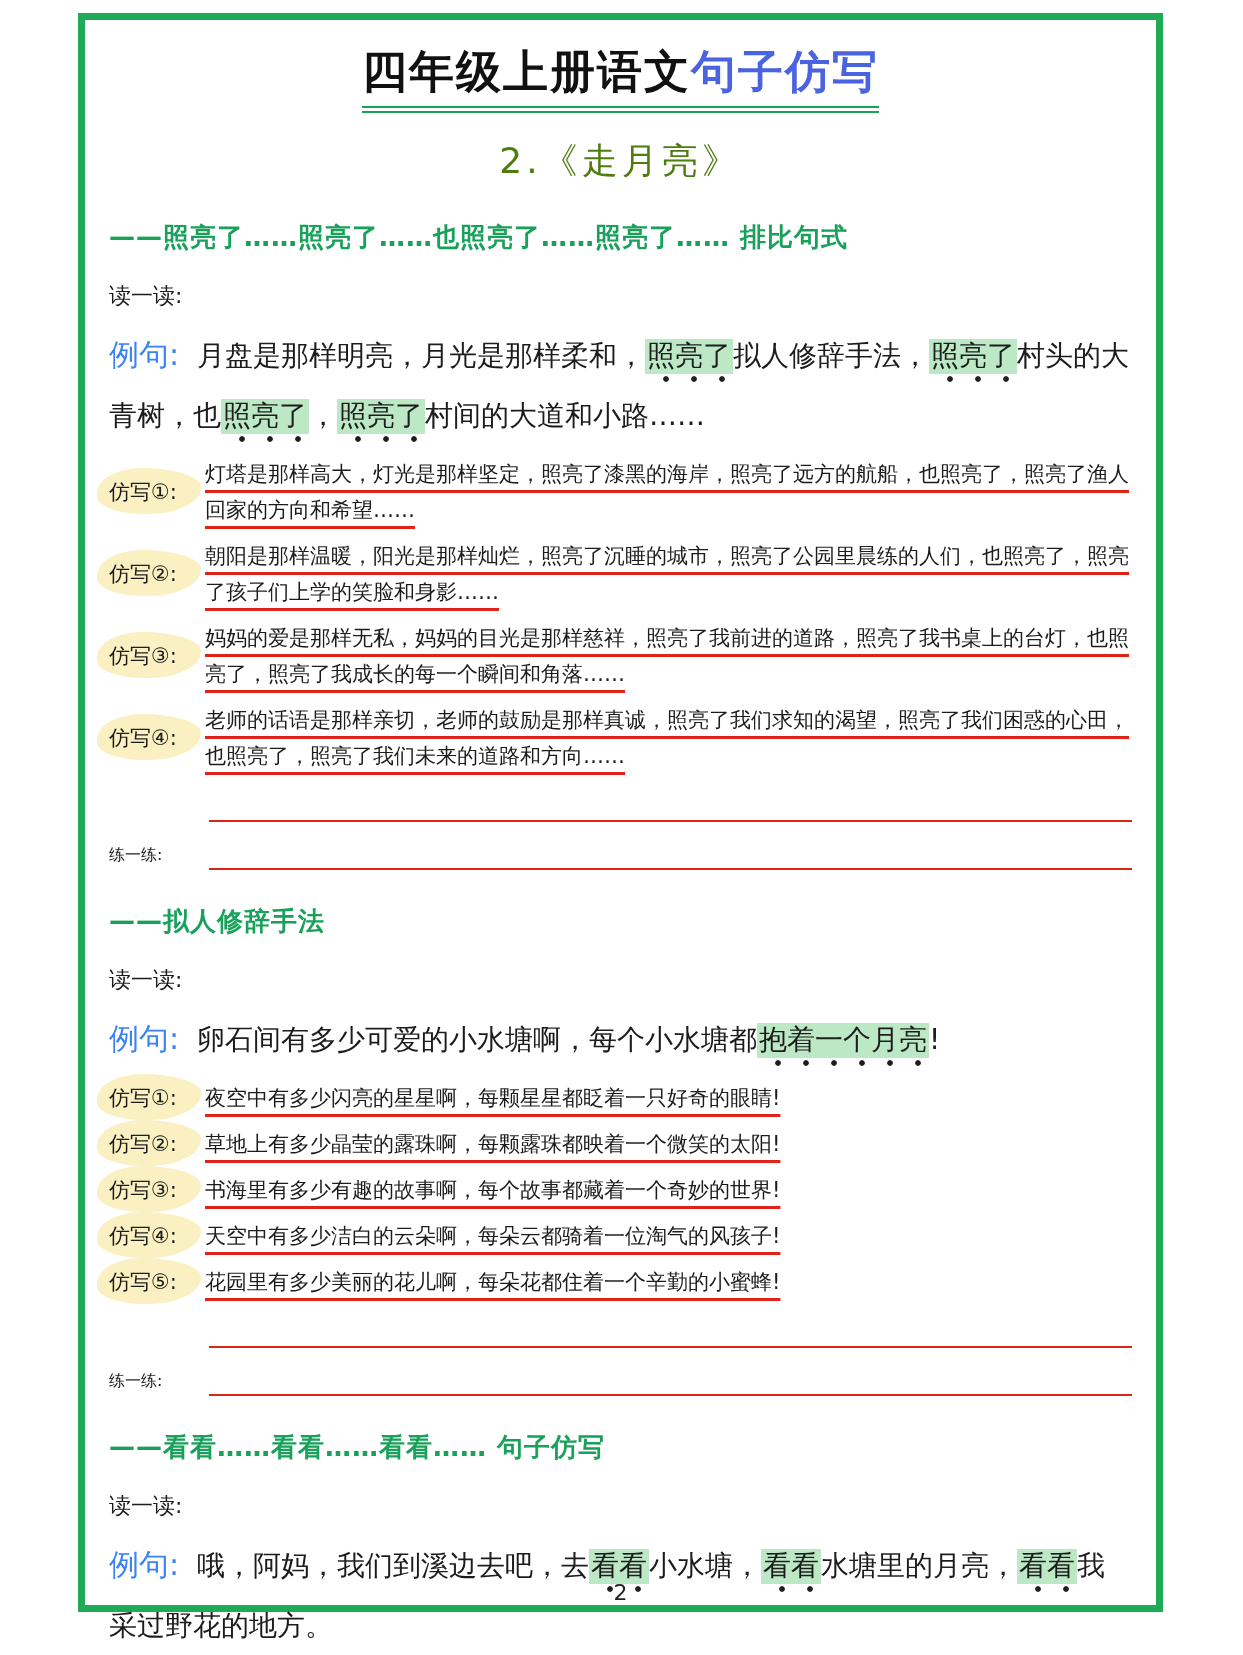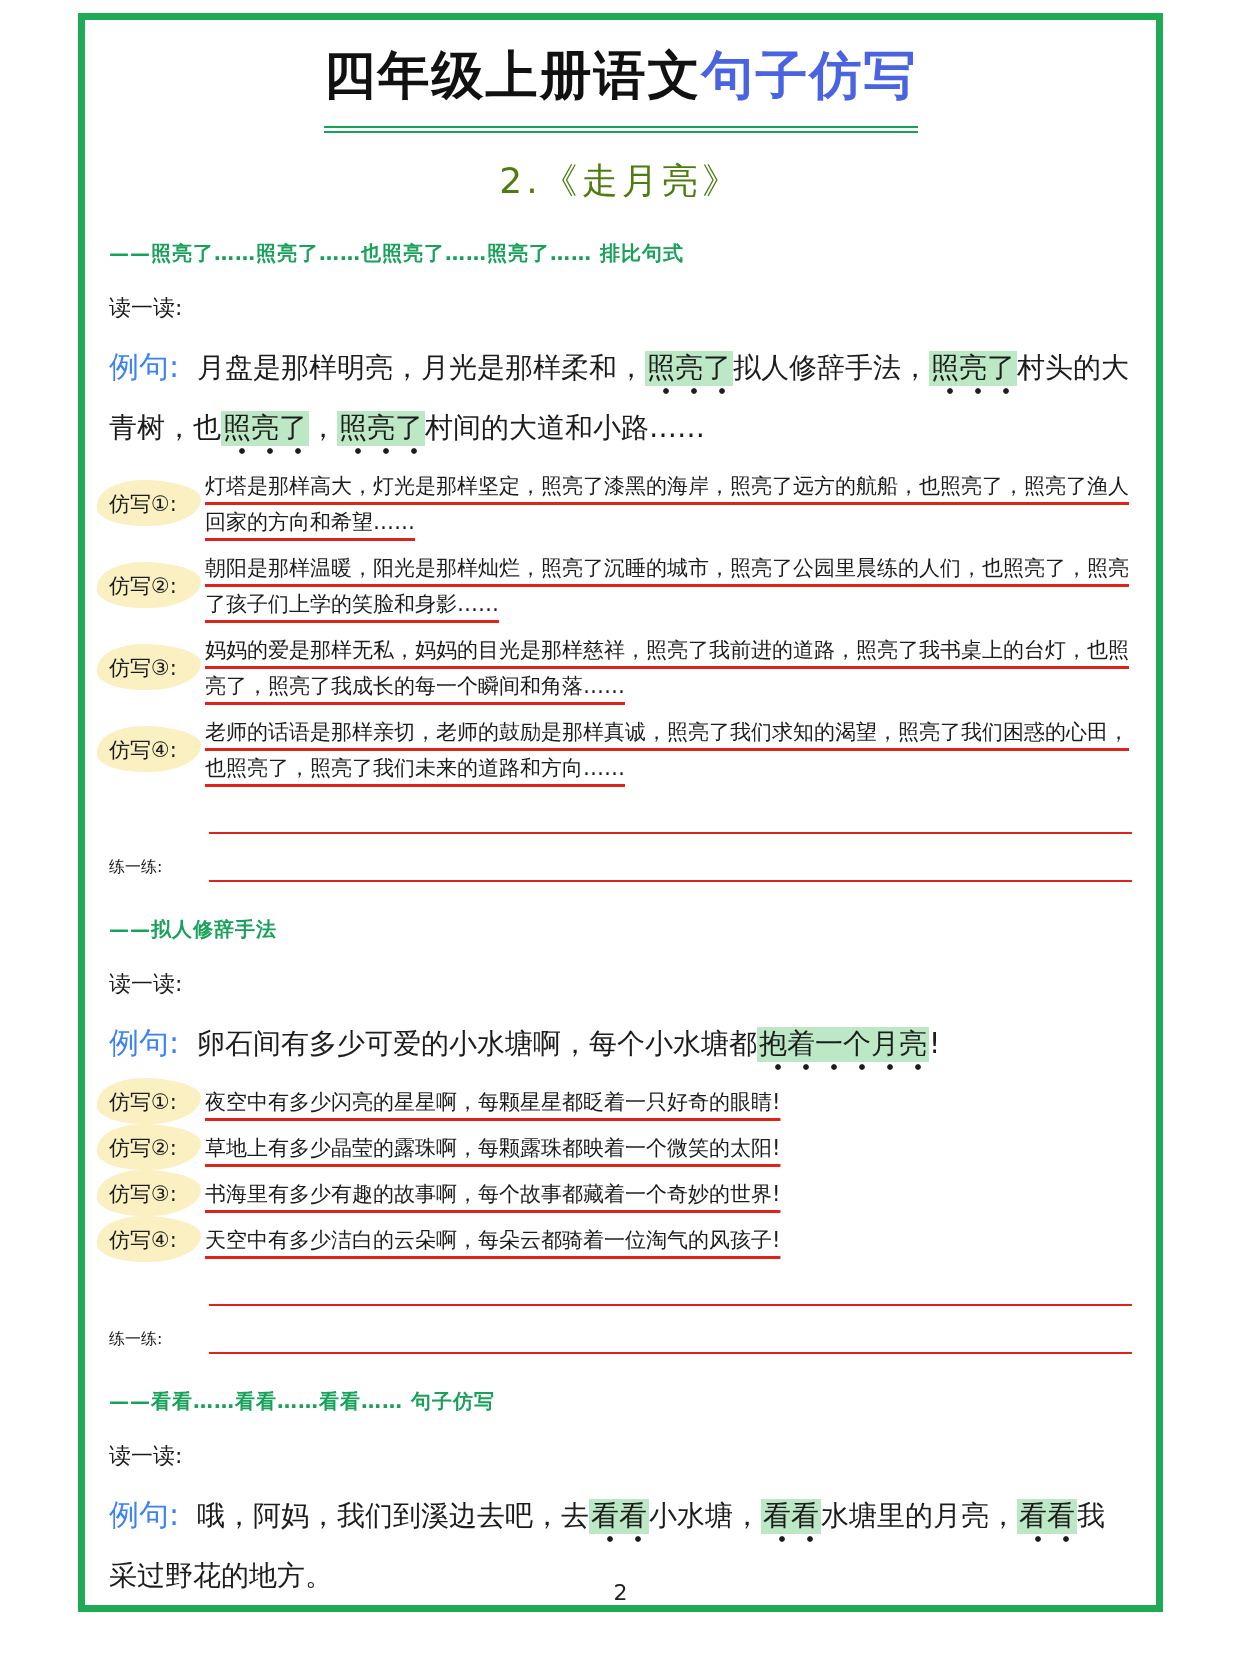--- a/index.html
+++ b/index.html
@@ -3,28 +3,28 @@
 <meta charset="utf-8">
 <style>
   html,body{margin:0;padding:0;background:#ffffff;}
   body{font-family:"DejaVu Sans","Liberation Sans",sans-serif;color:#1c1c1c;}
   .page{position:relative;width:1243px;height:1655px;background:#fff;overflow:hidden;}
   .frame{position:absolute;left:78px;top:13px;width:1071px;height:1585px;
          border:7px solid #1fab55;background:#fff;}
   .content{position:relative;height:100%;padding:0 24px;box-sizing:border-box;}
 
   .title-wrap{text-align:center;margin-top:26px;}
-  .title{display:inline-block;font-size:52px;font-weight:bold;letter-spacing:2px;
-         border-bottom:7px double #17a258;padding-bottom:20px;line-height:1.15;}
+  .title{display:inline-block;font-size:45px;font-weight:bold;letter-spacing:2px;
+         border-bottom:7px double #17a258;padding-bottom:8px;line-height:1.15;}
   .title-main{color:#111;}
   .title-accent{color:#4a63e0;}
 
   .subtitle{text-align:center;font-size:36px;color:#4d7c0f;margin-top:24px;letter-spacing:4px;}
 
-  .sec-header{font-size:20px;font-weight:bold;color:#19a15b;margin:34px 0 0 0;letter-spacing:1px;}
+  .sec-header{font-size:26px;font-weight:bold;color:#19a15b;margin:34px 0 0 0;letter-spacing:1px;}
 
   .read-label{font-size:22px;margin-top:26px;}
 
   .example{font-size:28px;line-height:60px;margin:14px 0 0 0;}
   .ex-label{color:#3b82f6;font-size:30px;margin-right:18px;}
   .hl{padding:2px 2px 12px 2px;
       background-image:
         radial-gradient(circle,#1d1d1d 2.4px,rgba(0,0,0,0) 3.2px),
         linear-gradient(#bce8c6,#bce8c6);
       background-size:28px 10px,100% calc(100% - 12px);
@@ -104,20 +104,24 @@
               <div class="imit-text">草地上有多少晶莹的露珠啊，每颗露珠都映着一个微笑的太阳!</div>
             </div>
             <div class="imit-row">
               <span class="imit-label"><span class="blob"></span><span>仿写③:</span></span>
               <div class="imit-text">书海里有多少有趣的故事啊，每个故事都藏着一个奇妙的世界!</div>
             </div>
             <div class="imit-row">
               <span class="imit-label"><span class="blob"></span><span>仿写④:</span></span>
               <div class="imit-text">天空中有多少洁白的云朵啊，每朵云都骑着一位淘气的风孩子!</div>
             </div>
+            <div class="imit-row">
+              <span class="imit-label"><span class="blob"></span><span>仿写⑤:</span></span>
+              <div class="imit-text">花园里有多少美丽的花儿啊，每朵花都住着一个辛勤的小蜜蜂!</div>
+            </div>
             <div class="practice-row">
               <span class="practice-label">练一练:</span>
               <div class="practice-lines">
                 <div class="pline"></div>
                 <div class="pline"></div>
               </div>
             </div>
           </div>
           <div class="section">
             <h2 class="sec-header">——看看……看看……看看…… 句子仿写</h2>

